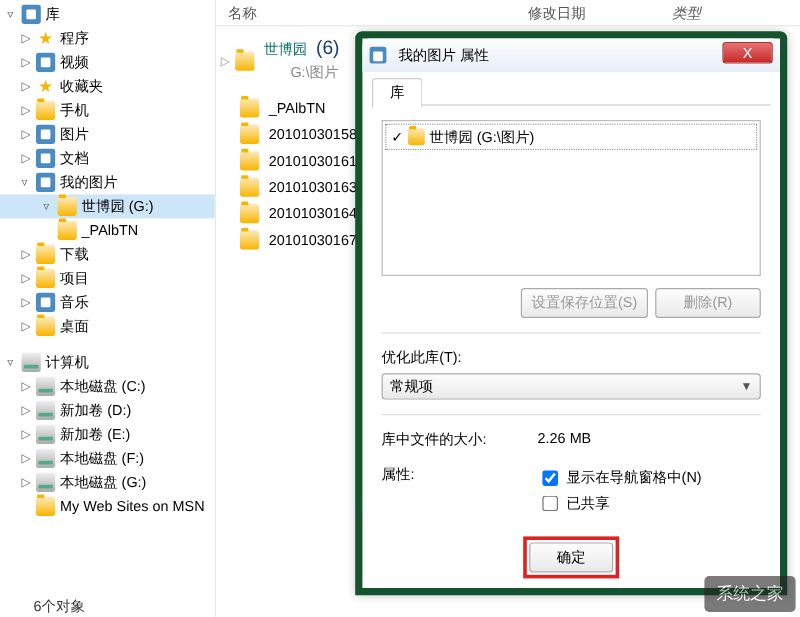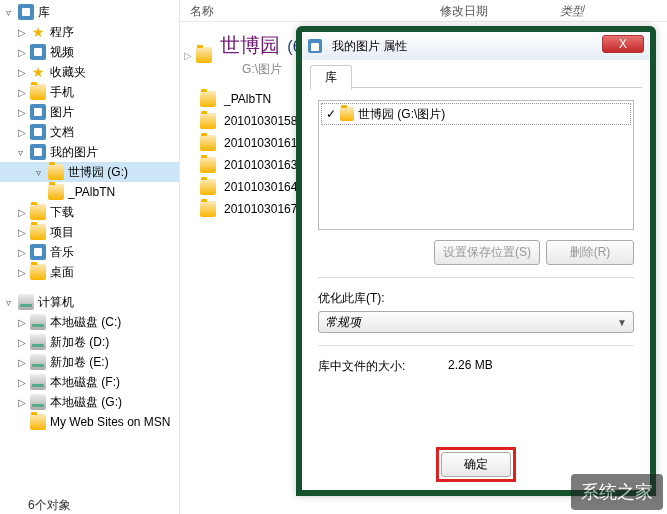--- a/index.html
+++ b/index.html
@@ -25,21 +25,21 @@
 .label { color: #000; }
 
 
 .main { position: absolute; left: 180px; top: 0; right: 0; height: 514px; background: #fff; }
 .col-headers { display: flex; height: 22px; border-bottom: 1px solid #e8e8e8; color: #555; }
 .col-name { width: 260px; padding-left: 10px; line-height: 22px; }
 .col-date { width: 120px; line-height: 22px; }
 .col-type { width: 80px; line-height: 22px; font-style: italic; }
 .crumbs { display: flex; align-items: center; padding: 10px 0 0 4px; }
 .crumbs .arrow { color: #999; }
-.crumbs .title { font-size: 20px; color: #701a75; margin-left: 4px; }
+.crumbs .title { font-size: 12px; color: #0f766e; margin-left: 4px; }
 .crumbs .count { color: #1a3e6e; font-size: 16px; margin-left: 4px; }
 .crumbs .sub { color: #888; margin-left: 26px; margin-top: 2px; }
 .crumbwrap { display: flex; flex-direction: column; }
 .file-list { margin-top: 10px; }
 .file-row { display: flex; align-items: center; height: 22px; padding-left: 20px; }
 .file-row .label { margin-left: 4px; }
 
 
 .dialog { position: absolute; left: 296px; top: 26px; width: 360px; height: 470px; background: #fff; border: 6px solid #14532d; border-radius: 6px 6px 0 0; box-shadow: 0 0 8px rgba(0,0,0,0.2); }
 .titlebar { height: 28px; background: linear-gradient(#fdfdfd, #e6eef7); border-radius: 6px 6px 0 0; display: flex; align-items: center; padding: 0 6px; position: relative; }
@@ -53,35 +53,35 @@
 .loc-box { border: 1px solid #bbb; height: 130px; overflow: auto; background: #fff; }
 .loc-row { display: flex; align-items: center; height: 22px; padding: 0 4px; border: 1px dotted #999; margin: 2px; }
 .loc-row .check { color: #000; width: 14px; }
 .loc-row .icon-folder { width: 14px; height: 14px; }
 .btn-row { display: flex; gap: 6px; margin: 10px 0 0; justify-content: flex-end; position: relative; }
 .btn { border: 1px solid #aaa; background: linear-gradient(#fdfdfd, #e9e9e9); padding: 3px 8px; border-radius: 3px; cursor: pointer; min-width: 88px; text-align: center; }
 .btn.disabled { color: #999; }
 .red-box { border: 3px solid #d22; padding: 2px; display: inline-block; }
 .hr { border-top: 1px solid #ddd; margin: 12px 0; }
 .optim-label { margin-bottom: 4px; }
-.dropdown { border: 1px solid #aaa; background: linear-gradient(#fdfdfd, #e9e9e9); height: 22px; display: flex; align-items: center; justify-content: space-between; padding: 0 6px; border-radius: 3px; font-style: italic; }
+.dropdown { border: 1px solid #aaa; background: linear-gradient(#fdfdfd, #e9e9e9); height: 22px; display: flex; align-items: center; justify-content: space-between; padding: 0 6px; border-radius: 3px; }
 .dropdown .dd-arrow { color: #555; font-size: 10px; }
 .prop-row { display: flex; margin-top: 12px; }
 .prop-label { width: 130px; }
 .prop-val { }
 .chk { display: flex; align-items: center; gap: 4px; margin-top: 2px; }
 .chk input { width: 13px; height: 13px; }
 .dialog-footer { position: absolute; bottom: 8px; left: 0; right: 0; display: flex; justify-content: center; gap: 8px; align-items: center; }
 .ok-btn { min-width: 70px; }
 
 
 .cutoff { position: absolute; left: 28px; bottom: 0; color: #333; }
 
 
-.wm { position: absolute; right: 4px; bottom: 4px; color: #fff; background: #222; padding: 6px 10px; font-size: 18px; opacity: 0.6; border-radius: 4px; }
+.wm { position: absolute; right: 4px; bottom: 4px; color: #fff; background: #222; padding: 6px 10px; font-size: 14px; opacity: 0.6; border-radius: 4px; }
 </style>
 </head>
 <body>
 
 <div class="sidebar">
   <div class="tree">
     <div class="tree-item">
       <span class="arrow">▿</span>
       <span class="icon icon-lib"></span>
       <span class="label tree-header">库</span>
@@ -263,20 +263,33 @@
     <div class="optim-label">优化此库(T):</div>
     <div class="dropdown">
       <span>常规项</span>
       <span class="dd-arrow">▼</span>
     </div>
     <div class="hr"></div>
     <div class="prop-row">
       <div class="prop-label">库中文件的大小:</div>
       <div class="prop-val">2.26 MB</div>
     </div>
+    <div class="prop-row">
+      <div class="prop-label">属性:</div>
+      <div>
+        <div class="chk">
+          <input type="checkbox" checked="" style="">
+          <span>显示在导航窗格中(N)</span>
+        </div>
+        <div class="chk">
+          <input type="checkbox" style="">
+          <span>已共享</span>
+        </div>
+      </div>
+    </div>
   </div>
   <div class="dialog-footer">
     <div class="red-box">
       <div class="btn ok-btn">确定</div>
     </div>
   </div>
 </div>
 
 <div class="wm">系统之家</div>
 

